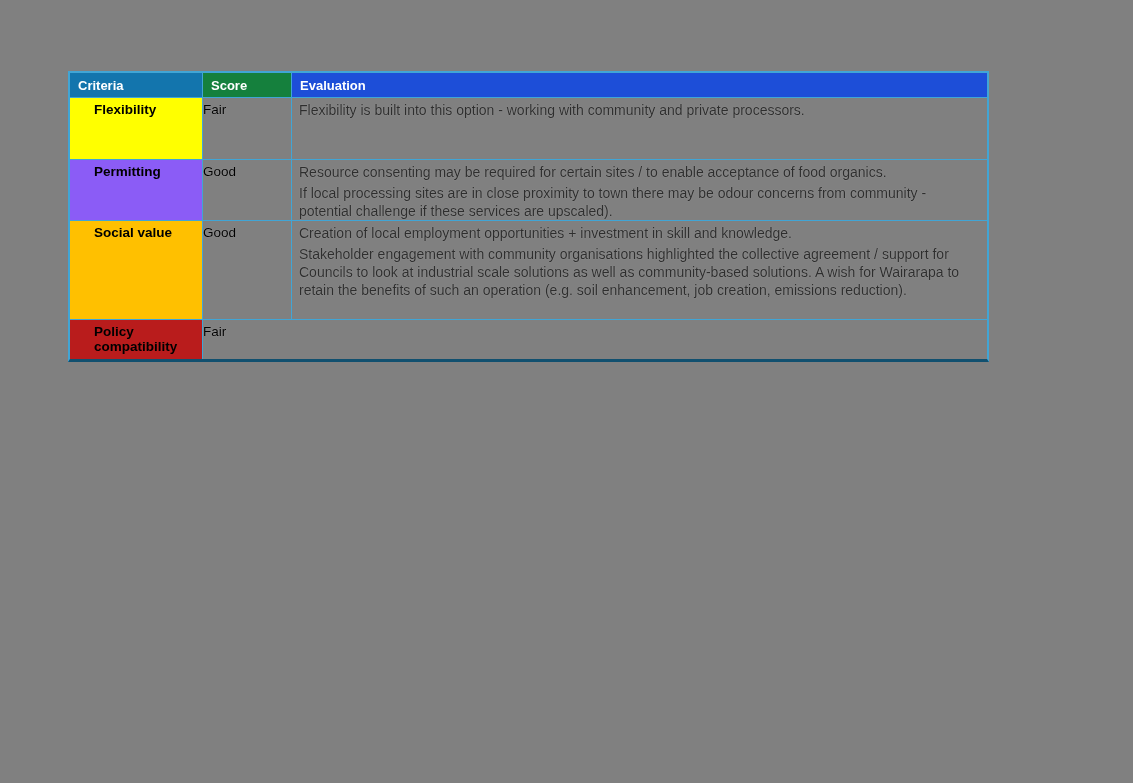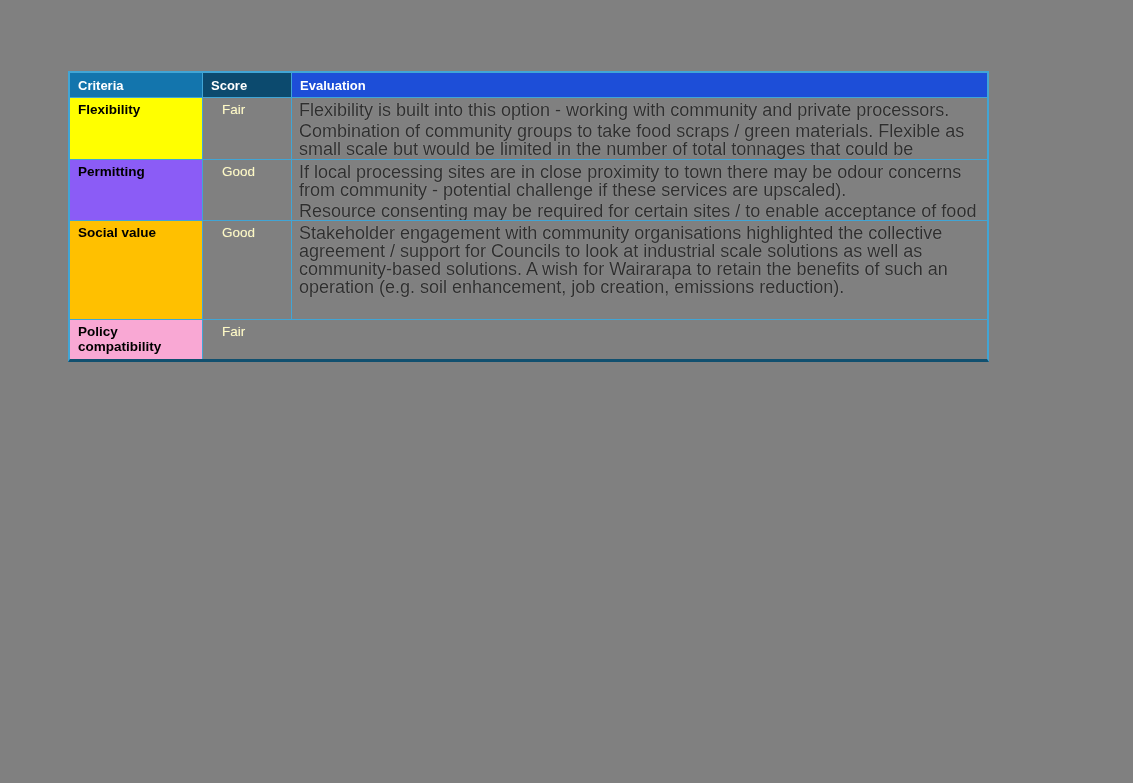--- a/index.html
+++ b/index.html
@@ -38,75 +38,75 @@
     font-size:13px;
     display:flex;
     align-items:center;
     padding:0 8px;
   }
 
   .criteria-cell {
     font-weight:bold;
     font-size:13.5px;
     color:#000000;
-    padding:4px 8px;
+    padding:4px 24px;
   }
   .score-cell {
     font-size:13.5px;
-    color:#fef9c3;
-    padding:4px 19px;
+    color:#000000;
+    padding:4px 0;
     text-shadow:0 0 1px rgba(255,255,255,0.35);
   }
   .eval-cell {
-    font-size:18px;
+    font-size:14px;
     color:#2e2e2e;
     padding:3px 8px 0 7px;
     line-height:18px;
     text-shadow:0 0 1px rgba(255,255,255,0.35);
   }
   .eval-cell p { margin:0 0 3px 0; }
 </style>
 </head>
 <body>
 
 <div class="canvas">
 
   <div class="eval-table">
 
     <div class="t-row header">
       <div class="c c1" style="background: rgb(19, 117, 173);">Criteria</div>
-      <div class="c c2" style="background: #0c4a6e;">Score</div>
+      <div class="c c2" style="background: #15803d;">Score</div>
       <div class="c c3" style="background: #1d4ed8;">Evaluation</div>
     </div>
 
     <div class="t-row r1">
       <div class="c c1 criteria-cell" style="background: rgb(255, 255, 0);">Flexibility</div>
       <div class="c c2 score-cell">Fair</div>
       <div class="c c3 eval-cell">
         <p>Flexibility is built into this option - working with community and private processors.</p>
-        <p>Combination of community groups to take food scraps / green materials. Flexible as small scale but would be limited in the number of total tonnages that could be processed.</p>
       </div>
     </div>
 
     <div class="t-row r2">
       <div class="c c1 criteria-cell" style="background: #8b5cf6;">Permitting</div>
       <div class="c c2 score-cell">Good</div>
       <div class="c c3 eval-cell">
+        <p>Resource consenting may be required for certain sites / to enable acceptance of food organics.</p>
         <p>If local processing sites are in close proximity to town there may be odour concerns from community - potential challenge if these services are upscaled).</p>
-        <p>Resource consenting may be required for certain sites / to enable acceptance of food organics.</p>
       </div>
     </div>
 
     <div class="t-row r3">
       <div class="c c1 criteria-cell" style="background: rgb(255, 192, 0);">Social value</div>
       <div class="c c2 score-cell">Good</div>
       <div class="c c3 eval-cell">
+        <p>Creation of local employment opportunities + investment in skill and knowledge.</p>
         <p>Stakeholder engagement with community organisations highlighted the collective agreement / support for Councils to look at industrial scale solutions as well as community-based solutions. A wish for Wairarapa to retain the benefits of such an operation (e.g. soil enhancement, job creation, emissions reduction).</p>
       </div>
     </div>
 
     <div class="t-row r4">
-      <div class="c c1 criteria-cell" style="background: #f9a8d4;">Policy compatibility</div>
+      <div class="c c1 criteria-cell" style="background: #b91c1c;">Policy compatibility</div>
       <div class="c c2 score-cell">Fair</div>
     </div>
 
   </div>
 </div>
 
 </body></html>

